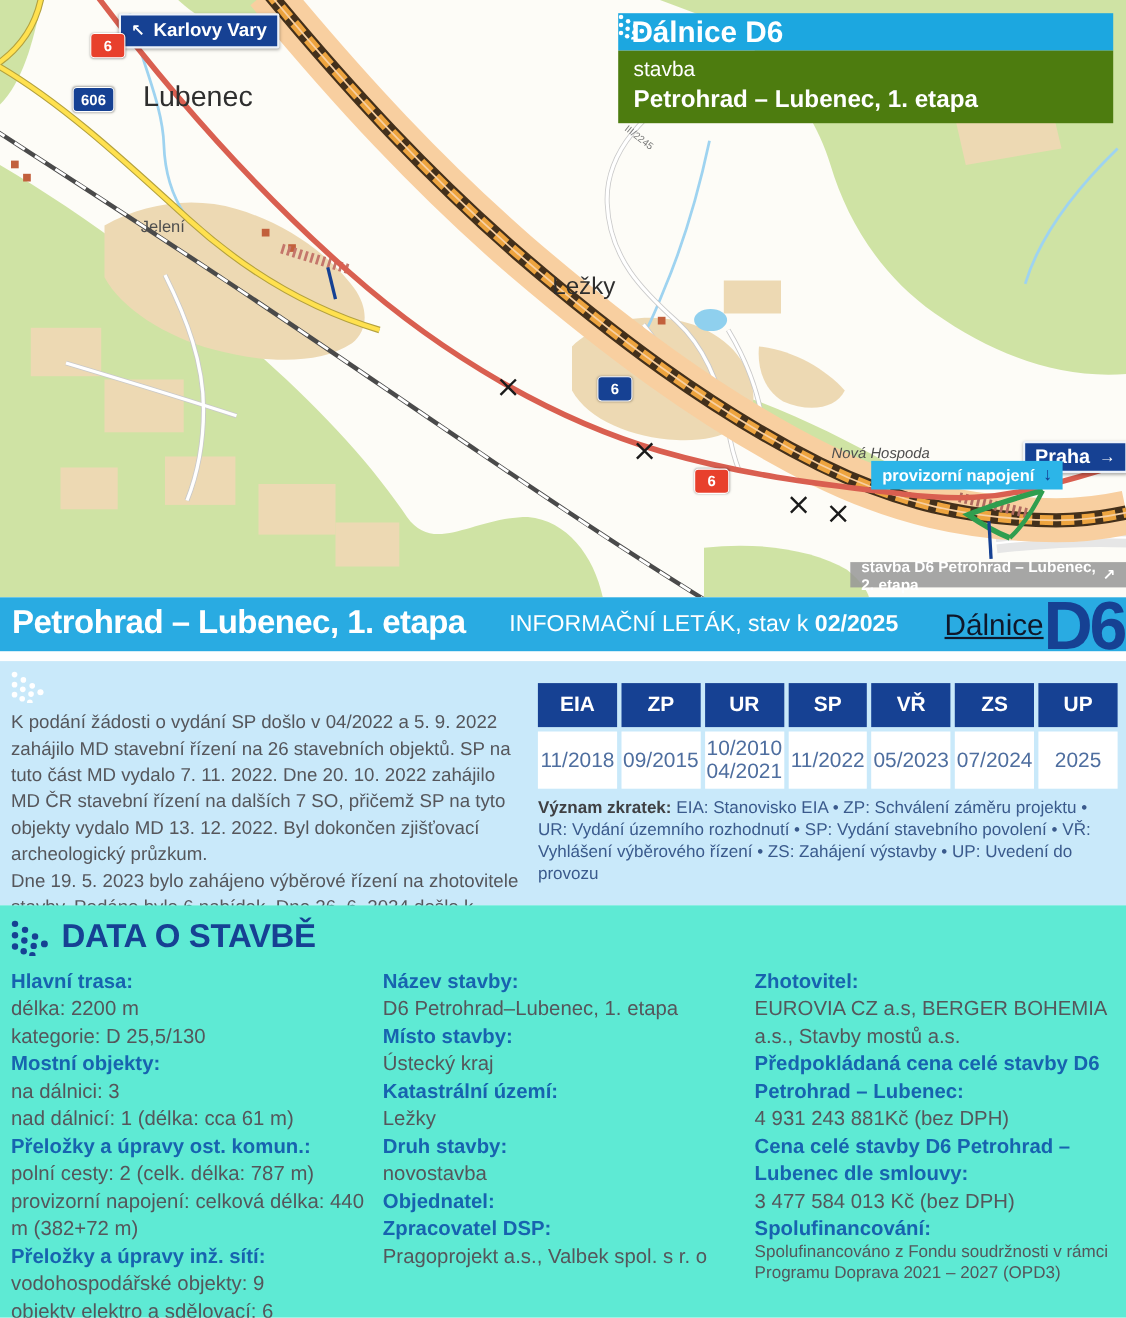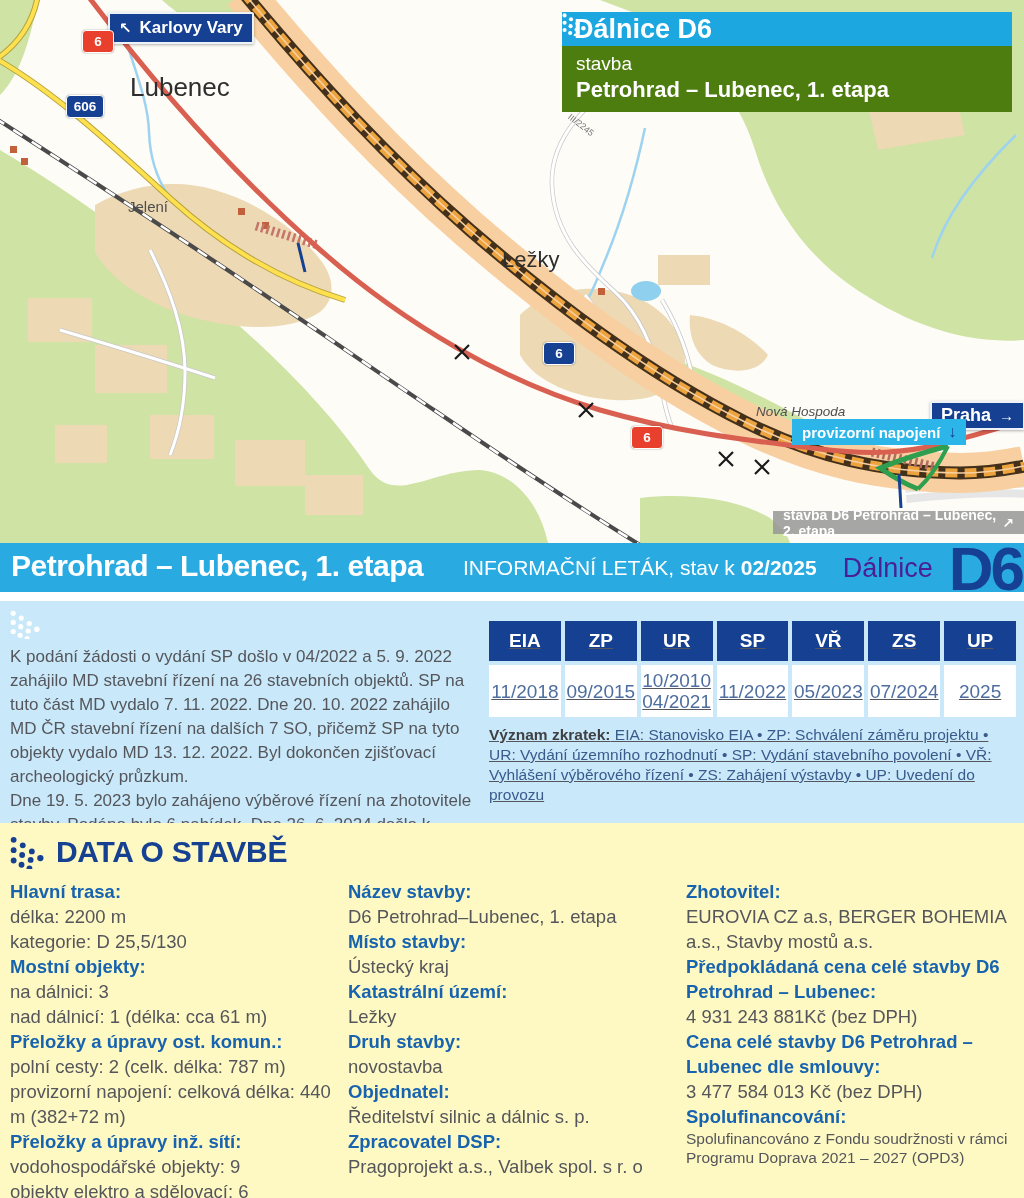--- a/index.html
+++ b/index.html
@@ -35,40 +35,40 @@
   .hdrbox .band2{background:#4d7c0f;padding:7px 0 9px 14px;color:#fff;}
   .hdrbox .band2 .l1{font-size:19px;}
   .hdrbox .band2 .l2{font-size:22px;font-weight:bold;margin-top:2px;}
   .doticon{flex:0 0 auto;}
   
   .banner{position:absolute;left:0;top:543px;width:1024px;height:49px;background:#29ABE2;}
   .banner .title{position:absolute;left:11px;top:6px;color:#fff;font-weight:bold;font-size:30px;letter-spacing:-.5px;}
   .banner .mid{position:absolute;left:463px;top:13px;color:#fff;font-size:21px;}
   .banner .mid b{font-weight:bold;}
   .banner .right{position:absolute;right:2px;bottom:0;display:flex;align-items:baseline;}
-  .banner .right .word{color:#4c1d95;font-size:27px;margin-right:16px;position:relative;top:-8px;}
+  .banner .right .word{color:#0f172a;font-size:27px;margin-right:0;position:relative;top:-8px;text-decoration:underline;}
   .banner .right .code{color:#164193;font-size:62px;font-weight:bold;letter-spacing:-3px;line-height:46px;position:relative;top:5px;}
   
   .status{position:absolute;left:0;top:601px;width:1024px;height:222px;background:#C9E9FA;
           box-sizing:border-box;padding:8px 8px 0 10px;color:#55565B;font-size:17px;line-height:24px;}
-  .status-right{float:right;width:527px;min-height:222px;margin-left:8px;box-sizing:border-box;padding-top:12px;text-decoration:underline;}
+  .status-right{float:right;width:527px;min-height:222px;margin-left:8px;box-sizing:border-box;padding-top:12px;}
   .stable{display:flex;gap:4px;}
   .stable .col{flex:1;display:flex;flex-direction:column;gap:4px;}
   .stable .h{background:#164193;color:#fff;font-weight:bold;font-size:19px;height:40px;
              display:flex;align-items:center;justify-content:center;}
   .stable .v{background:#fff;color:#4E6E9F;font-size:19px;height:52px;line-height:21px;
              display:flex;align-items:center;justify-content:center;text-align:center;white-space:pre-line;}
   .legend{margin-top:8px;font-size:15.5px;line-height:20px;color:#3A5A8C;}
   .legend b{color:#33517F;}
   .sec-head{display:flex;align-items:center;gap:12px;margin:0 0 6px 0;}
   .sec-head h2{margin:0;color:#164193;font-size:26px;font-weight:bold;letter-spacing:-.3px;}
   .status p{margin:0;}
   .status b{color:#3F4043;}
   
-  .datasec{position:absolute;left:0;top:823px;width:1024px;bottom:0;background:#fef9c3;
+  .datasec{position:absolute;left:0;top:823px;width:1024px;bottom:0;background:#5eead4;
            box-sizing:border-box;padding:12px 6px 0 10px;}
   .datasec .sec-head{margin-bottom:10px;}
   .datasec .sec-head h2{font-size:30px;}
   .cols{display:grid;grid-template-columns:338px 338px 332px;}
   .item .lab{color:#1763AF;font-weight:bold;font-size:18.5px;line-height:25px;
              text-underline-offset:3px;}
   .item .val{color:#55565B;font-size:18.5px;line-height:25px;}
   .item .val.small{font-size:15.5px;line-height:19px;}
 </style>
 </head>
@@ -182,21 +182,21 @@
     </g>
   </svg>
 
   <div class="roadsign" style="left:108px;top:12px;height:24px;font-size:17px;">
     <span class="arr">↖</span>
     <span>Karlovy Vary</span>
   </div>
   <div class="shield shield-red" style="left:82px;top:30px;width:30px;height:21px;">
     <span>6</span>
   </div>
-  <div class="shield shield-blue" style="left:66px;top:95px;width:36px;height:21px;">
+  <div class="shield shield-blue" style="left:66px;top:79px;width:36px;height:21px;">
     <span>606</span>
   </div>
   <div class="map-label lbl-town" style="left:130px;top:72px;">Lubenec</div>
   <div class="map-label lbl-hamlet" style="left:128px;top:198px;">Jelení</div>
   <div class="map-label lbl-town2" style="left:502px;top:247px;">Ležky</div>
   <div class="map-label lbl-road" style="left:566px;top:120px;">III/2245</div>
   <div class="shield shield-blue" style="left:543px;top:342px;width:30px;height:21px;">
     <span>6</span>
   </div>
   <div class="shield shield-red" style="left:631px;top:426px;width:30px;height:21px;">
@@ -353,21 +353,20 @@
       <div class="item">
         <div class="lab">Katastrální území:</div>
         <div class="val">Ležky</div>
       </div>
       <div class="item">
         <div class="lab">Druh stavby:</div>
         <div class="val">novostavba</div>
       </div>
       <div class="item">
         <div class="lab">Objednatel:</div>
-        <div class="val">Ředitelství silnic a dálnic s. p.</div>
       </div>
       <div class="item">
         <div class="lab">Zpracovatel DSP:</div>
         <div class="val">Pragoprojekt a.s., Valbek spol. s r. o</div>
       </div>
     </div>
     <div class="col3">
       <div class="item">
         <div class="lab">Zhotovitel:</div>
         <div class="val">EUROVIA CZ a.s, BERGER BOHEMIA a.s., Stavby mostů a.s.</div>

